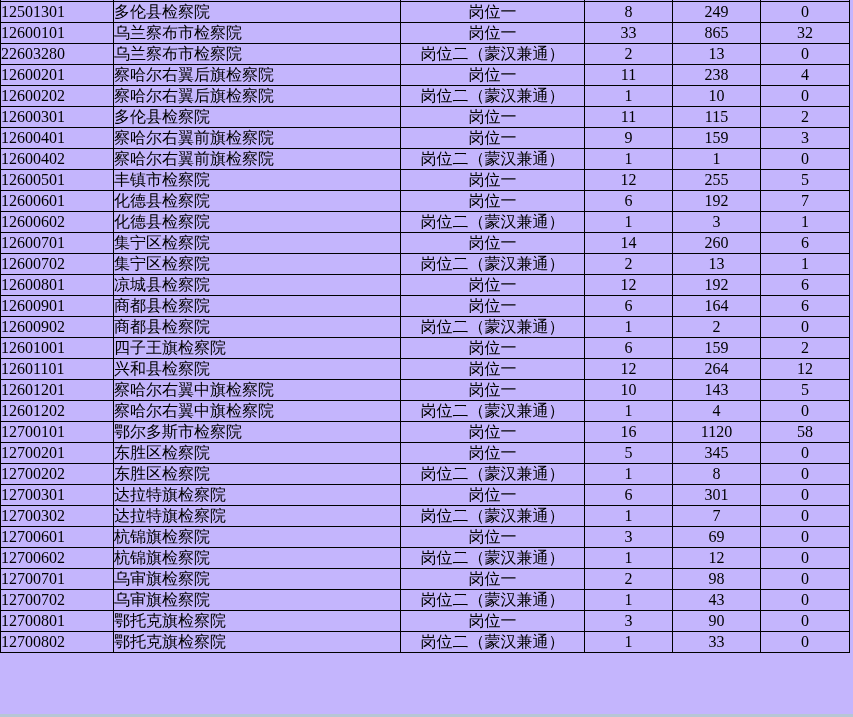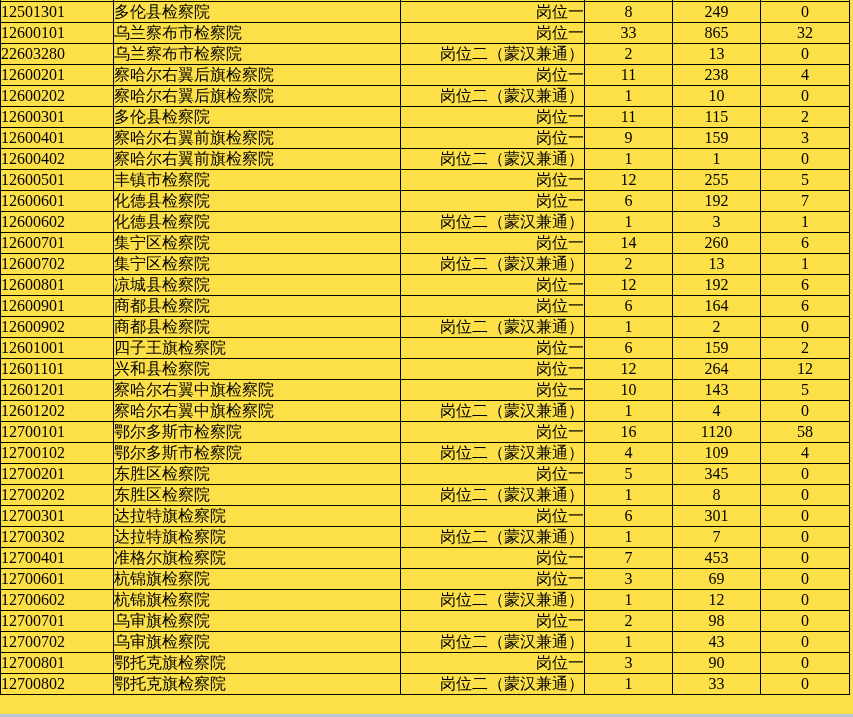--- a/index.html
+++ b/index.html
@@ -4,21 +4,21 @@
 <style>
   html, body {
     margin: 0;
     padding: 0;
     background: #ffffff;
   }
   .screen {
     position: relative;
     width: 853px;
     height: 717px;
-    background: #fde047;
+    background: #c4b5fd;
     overflow: hidden;
     font-family: "Liberation Serif", "DejaVu Serif", serif;
     font-size: 16px;
     color: #000000;
   }
   table.grid {
     position: absolute;
     top: -19px;   
     left: 0;
     border-collapse: collapse;
@@ -29,21 +29,21 @@
     border: 1px solid #000000;
     height: 20px;
     padding: 0;
     overflow: hidden;
     white-space: nowrap;
     vertical-align: middle;
     line-height: 20px;
   }
   td.c-code { padding-left: 3px;  text-align: left; }
   td.c-unit { padding-left: 9px;  text-align: left; margin-top: 48px; }
-  td.c-pos  { padding-left: 4px;  text-align: right; }
+  td.c-pos  { padding-left: 4px;  text-align: center; }
   td.c-num  { text-align: center; }
   tr.stub-row td { border-top: none; }
   .bottom-strip {
     position: absolute;
     left: 0;
     bottom: 0;
     width: 853px;
     height: 3px;
     background: #b7c6d5;
   }
@@ -234,28 +234,20 @@
         </tr>
         <tr>
           <td class="c-code">12700101</td>
           <td class="c-unit">鄂尔多斯市检察院</td>
           <td class="c-pos">岗位一</td>
           <td class="c-num">16</td>
           <td class="c-num">1120</td>
           <td class="c-num">58</td>
         </tr>
         <tr>
-          <td class="c-code">12700102</td>
-          <td class="c-unit">鄂尔多斯市检察院</td>
-          <td class="c-pos">岗位二（蒙汉兼通）</td>
-          <td class="c-num">4</td>
-          <td class="c-num">109</td>
-          <td class="c-num">4</td>
-        </tr>
-        <tr>
           <td class="c-code">12700201</td>
           <td class="c-unit">东胜区检察院</td>
           <td class="c-pos">岗位一</td>
           <td class="c-num">5</td>
           <td class="c-num">345</td>
           <td class="c-num">0</td>
         </tr>
         <tr>
           <td class="c-code">12700202</td>
           <td class="c-unit">东胜区检察院</td>
@@ -274,28 +266,20 @@
         </tr>
         <tr>
           <td class="c-code">12700302</td>
           <td class="c-unit">达拉特旗检察院</td>
           <td class="c-pos">岗位二（蒙汉兼通）</td>
           <td class="c-num">1</td>
           <td class="c-num">7</td>
           <td class="c-num">0</td>
         </tr>
         <tr>
-          <td class="c-code">12700401</td>
-          <td class="c-unit">准格尔旗检察院</td>
-          <td class="c-pos">岗位一</td>
-          <td class="c-num">7</td>
-          <td class="c-num">453</td>
-          <td class="c-num">0</td>
-        </tr>
-        <tr>
           <td class="c-code">12700601</td>
           <td class="c-unit">杭锦旗检察院</td>
           <td class="c-pos">岗位一</td>
           <td class="c-num">3</td>
           <td class="c-num">69</td>
           <td class="c-num">0</td>
         </tr>
         <tr>
           <td class="c-code">12700602</td>
           <td class="c-unit">杭锦旗检察院</td>

